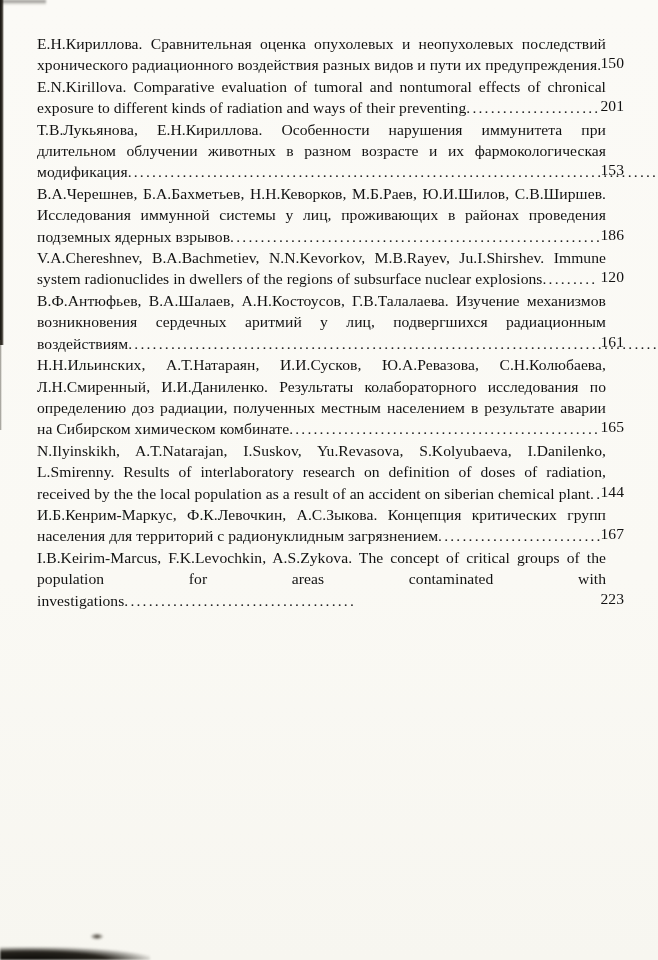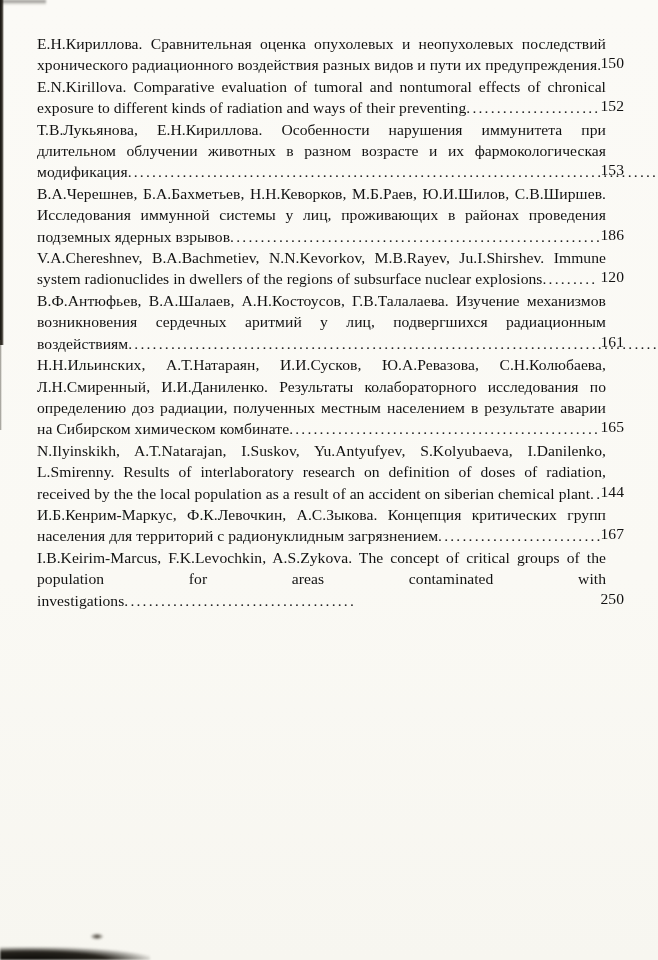--- a/index.html
+++ b/index.html
@@ -79,36 +79,36 @@
 
 <div class="sheet">
   <div class="artifact edge-left"></div>
   <div class="artifact edge-left-lower"></div>
   <div class="artifact edge-bottom"></div>
   <div class="artifact speck-bottom"></div>
   <div class="artifact speck-top"></div>
   <main class="content">
   <p class="entry"><span class="entry-text">Е.Н.Кириллова. Сравнительная оценка опухолевых и неопухолевых последствий хронического радиационного воздействия разных видов и пути их предупреждения</span><span class="leader">.</span><span class="page-num">150</span></p>
 
-  <p class="entry"><span class="entry-text">E.N.Kirillova. Comparative evaluation of tumoral and nontumoral effects of chronical exposure to different kinds of radiation and ways of their preventing</span><span class="leader">......................</span><span class="page-num">152</span></p>
+  <p class="entry"><span class="entry-text">E.N.Kirillova. Comparative evaluation of tumoral and nontumoral effects of chronical exposure to different kinds of radiation and ways of their preventing</span><span class="leader">......................</span><span class="page-num">201</span></p>
 
   <p class="entry"><span class="entry-text">Т.В.Лукьянова, Е.Н.Кириллова. Особенности нарушения иммунитета при длительном облучении животных в разном возрасте и их фармокологическая модификация</span><span class="leader">........................................................................................................................................................................................................................................................................................................................................................................................................................................................................................................................................................................................................................</span><span class="page-num">153</span></p>
 
 
 
 
   <p class="entry"><span class="entry-text">В.А.Черешнев, Б.А.Бахметьев, Н.Н.Кеворков, М.Б.Раев, Ю.И.Шилов, С.В.Ширшев. Исследования иммунной системы у лиц, проживающих в районах проведения подземных ядерных взрывов</span><span class="leader">.............................................................</span><span class="page-num">186</span></p>
 
   <p class="entry"><span class="entry-text">V.A.Chereshnev, B.A.Bachmetiev, N.N.Kevorkov, M.B.Rayev, Ju.I.Shirshev. Immune system radionuclides in dwellers of the regions of subsurface nuclear explosions</span><span class="leader">.........</span><span class="page-num">120</span></p>
 
   <p class="entry"><span class="entry-text">В.Ф.Антюфьев, В.А.Шалаев, А.Н.Костоусов, Г.В.Талалаева. Изучение механизмов возникновения сердечных аритмий у лиц, подвергшихся радиационным воздействиям</span><span class="leader">........................................................................................................................................................................................................................................................................................................................................................................................................................................................................................................................................................................................................................</span><span class="page-num">161</span></p>
 
 
   <p class="entry"><span class="entry-text">Н.Н.Ильинских, А.Т.Натараян, И.И.Сусков, Ю.А.Ревазова, С.Н.Колюбаева, Л.Н.Смиренный, И.И.Даниленко. Результаты колабораторного исследования по определению доз радиации, полученных местным населением в результате аварии на Сибирском химическом комбинате</span><span class="leader">...................................................</span><span class="page-num">165</span></p>
 
-  <p class="entry"><span class="entry-text">N.Ilyinskikh, A.T.Natarajan, I.Suskov, Yu.Antyufyev, S.Kolyubaeva, I.Danilenko, L.Smirenny. Results of interlaboratory research on definition of doses of radiation, received by the the local population as a result of an accident on siberian chemical plant</span><span class="leader">..</span><span class="page-num">144</span></p>
+  <p class="entry"><span class="entry-text">N.Ilyinskikh, A.T.Natarajan, I.Suskov, Yu.Revasova, S.Kolyubaeva, I.Danilenko, L.Smirenny. Results of interlaboratory research on definition of doses of radiation, received by the the local population as a result of an accident on siberian chemical plant</span><span class="leader">..</span><span class="page-num">144</span></p>
 
   <p class="entry"><span class="entry-text">И.Б.Кенрим-Маркус, Ф.К.Левочкин, А.С.Зыкова. Концепция критических групп населения для территорий с радионуклидным загрязнением</span><span class="leader">...........................</span><span class="page-num">167</span></p>
 
-  <p class="entry"><span class="entry-text">I.B.Keirim-Marcus, F.K.Levochkin, A.S.Zykova. The concept of critical groups of the population for areas contaminated with investigations</span><span class="leader">......................................</span><span class="page-num">250</span></p>
+  <p class="entry"><span class="entry-text">I.B.Keirim-Marcus, F.K.Levochkin, A.S.Zykova. The concept of critical groups of the population for areas contaminated with investigations</span><span class="leader">......................................</span><span class="page-num">223</span></p>
 
 </main>
 </div>
 
 </body></html>

